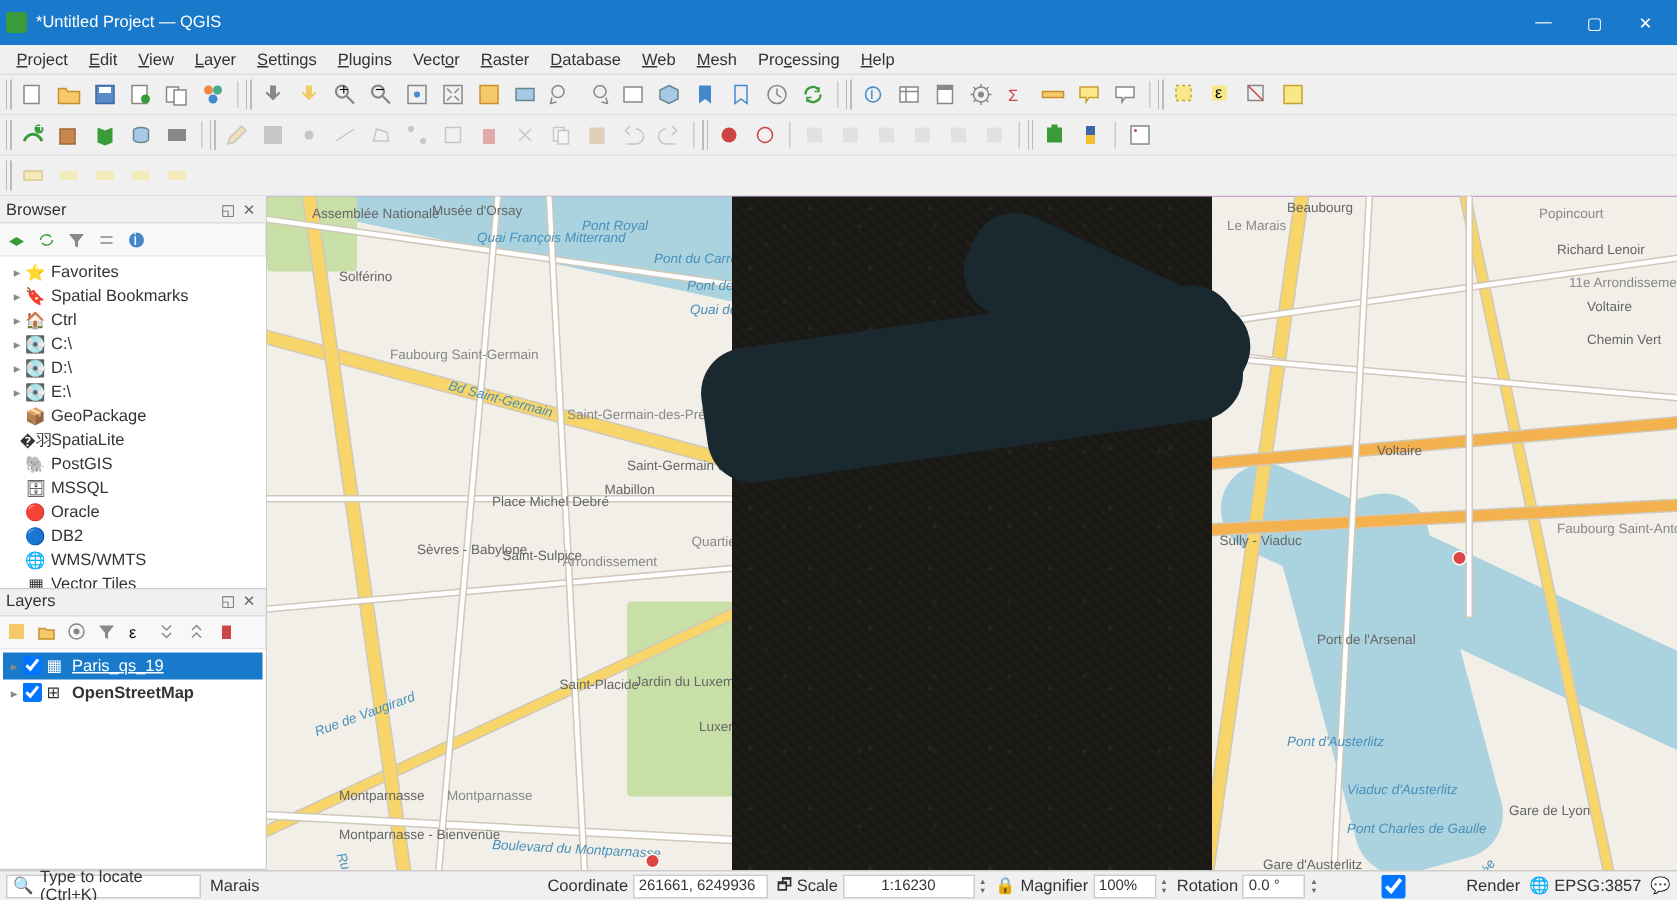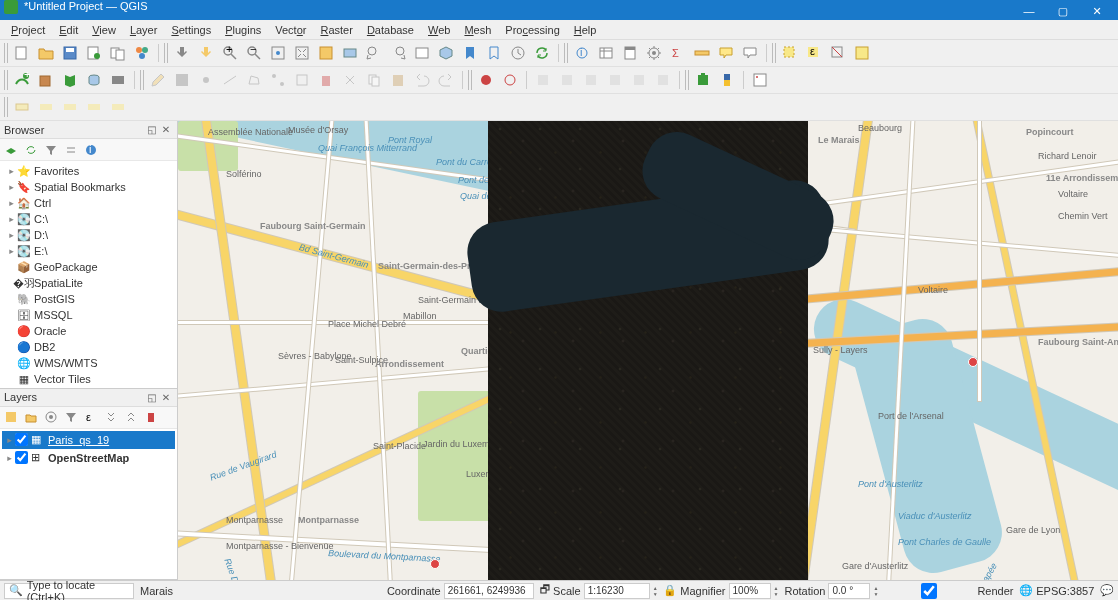--- a/index.html
+++ b/index.html
@@ -1,17 +1,17 @@
 <!DOCTYPE html>
 <html><head>
 <meta charset="utf-8">
 <style>
 *{box-sizing:border-box;margin:0;padding:0;font-family:"Segoe UI",Tahoma,sans-serif;font-size:11px;color:#333}
 body{background:#f0f0f0;width:1118px;height:600px;overflow:hidden;display:flex;flex-direction:column}
-.titlebar{background:#1979ca;color:#fff;height:20px;display:flex;align-items:flex-start;padding:0 4px}
+.titlebar{background:#1979ca;color:#fff;height:30px;display:flex;align-items:center;padding:0 4px}
 .titlebar .qicon{width:14px;height:14px;background:#3a9b3a;border-radius:2px;margin-right:6px}
 .titlebar .title{color:#fff;flex:1}
 .titlebar .winbtn{width:34px;height:22px;display:flex;align-items:center;justify-content:center;color:#fff;cursor:pointer}
 .menubar{background:#f0f0f0;height:20px;display:flex;align-items:center;padding:0 4px;border-bottom:1px solid #ddd}
 .menubar span{padding:0 7px;cursor:pointer}
 .menubar span u{text-decoration:underline}
 .toolbar{background:#f0f0f0;display:flex;align-items:center;padding:2px 4px;gap:2px;flex-wrap:wrap;border-bottom:1px solid #e0e0e0}
 .tbtn{width:22px;height:22px;display:flex;align-items:center;justify-content:center;border:1px solid transparent;border-radius:2px;cursor:pointer}
 .tbtn svg{width:16px;height:16px}
 .tsep{width:1px;height:18px;background:#ccc;margin:0 3px}
@@ -42,21 +42,21 @@
 .layer-row.l2 .ln{font-weight:bold;text-decoration:none}
 .canvas{flex:1;position:relative;background:#a21caf;overflow:hidden}
 .osm-bg{position:absolute;inset:0;background:#f2efe9}
 .road{position:absolute;background:#fff;box-shadow:0 0 0 1px #d0c8b8}
 .road.y{background:#f8d568}
 .road.o{background:#f4b24f}
 .river{position:absolute;background:#aad3df}
 .park{position:absolute;background:#c8e0a8;border-radius:3px}
 .lbl{position:absolute;font-size:9px;color:#666;white-space:nowrap;pointer-events:none}
 .lbl.w{color:#4a90b8;font-style:italic}
-.lbl.d{color:#888;font-weight:bold}
+.lbl.d{color:#888;font-weight:normal}
 .sat{position:absolute;left:310px;top:0;width:320px;height:490px;background:#1a1a18;background-image:
  radial-gradient(circle at 30% 20%,#2a2820 2%,transparent 4%),
  radial-gradient(circle at 70% 40%,#282420 2%,transparent 4%),
  radial-gradient(circle at 50% 70%,#252218 2%,transparent 4%),
  linear-gradient(45deg,#1a1815 25%,#1e1c18 25%,#1e1c18 50%,#1a1815 50%,#1a1815 75%,#1e1c18 75%);
  background-size:40px 40px,50px 50px,45px 45px,8px 8px}
 .sat .sriver{position:absolute;left:-20px;top:80px;width:360px;height:90px;background:#1a2830;transform:rotate(-8deg);border-radius:30px}
 .sat .sriver2{position:absolute;left:150px;top:40px;width:200px;height:70px;background:#1a2830;transform:rotate(25deg);border-radius:30px}
 .statusbar{height:20px;background:#f0f0f0;border-top:1px solid #ccc;display:flex;align-items:center;padding:0 4px;gap:6px}
 .statusbar .locate{width:130px;height:16px;border:1px solid #ccc;background:#fff;padding:0 4px;color:#888;font-size:10px;display:flex;align-items:center}
@@ -731,21 +731,21 @@
 
       <div class="lbl" style="left:680px;top:2px">Beaubourg</div>
       <div class="lbl d" style="left:640px;top:14px">Le Marais</div>
       <div class="lbl d" style="left:848px;top:6px">Popincourt</div>
       <div class="lbl" style="left:860px;top:30px">Richard Lenoir</div>
       <div class="lbl d" style="left:868px;top:52px">11e Arrondissement</div>
       <div class="lbl" style="left:880px;top:68px">Voltaire</div>
       <div class="lbl" style="left:880px;top:90px">Chemin Vert</div>
       <div class="lbl" style="left:740px;top:164px">Voltaire</div>
       <div class="lbl d" style="left:860px;top:216px">Faubourg Saint-Antoine</div>
-      <div class="lbl" style="left:635px;top:224px">Sully - Layers</div>
+      <div class="lbl" style="left:635px;top:224px">Sully - Viaduc</div>
       <div class="lbl" style="left:700px;top:290px">Port de l'Arsenal</div>
       <div class="lbl w" style="left:680px;top:358px">Pont d'Austerlitz</div>
       <div class="lbl w" style="left:720px;top:390px">Viaduc d'Austerlitz</div>
       <div class="lbl" style="left:664px;top:440px">Gare d'Austerlitz</div>
       <div class="lbl w" style="left:720px;top:416px">Pont Charles de Gaulle</div>
       <div class="lbl" style="left:828px;top:404px">Gare de Lyon</div>
       <div class="lbl w" style="left:764px;top:468px;transform:rotate(-60deg)">Quai de la Rapée</div>
       <div class="marker" style="left:252px;top:438px"></div>
 
       <div class="marker" style="left:790px;top:236px"></div>
@@ -764,21 +764,21 @@
     </div>
   <span>Marais</span>
   <span class="sp"></span>
   <div class="sfield">
       <span>Coordinate</span>
       <input value="261661, 6249936" style="">
     </div>
   <div class="sfield">
       <span style="cursor:pointer">🗗</span>
       <span>Scale</span>
-      <input style="width: 66px;" value="1:16230">
+      <input style="width: 88px; text-align: center;" value="1:16230">
       <span class="spin">
         <span>▲</span>
         <span>▼</span>
       </span>
     </div>
   <div class="sfield">
       <span>🔒</span>
       <span>Magnifier</span>
       <input class="sm" value="100%" style="">
       <span class="spin">

